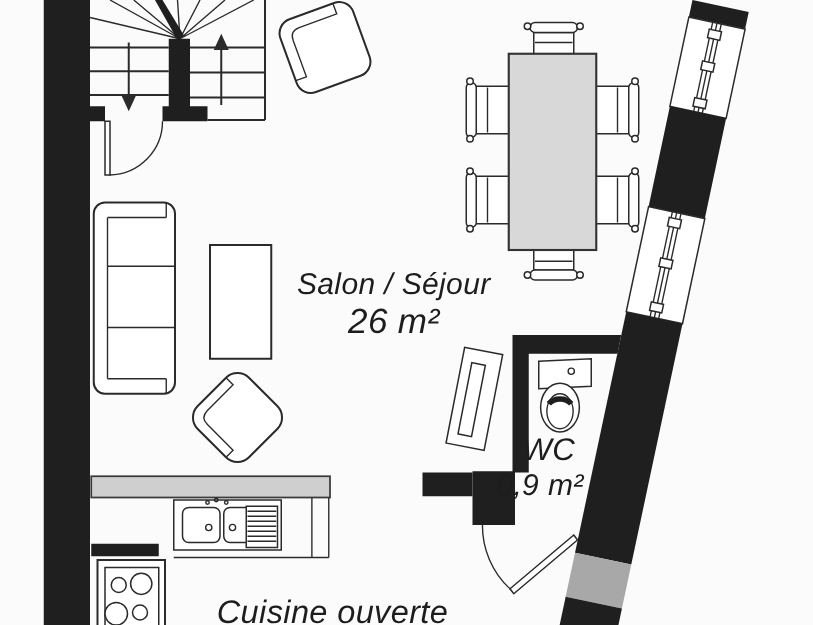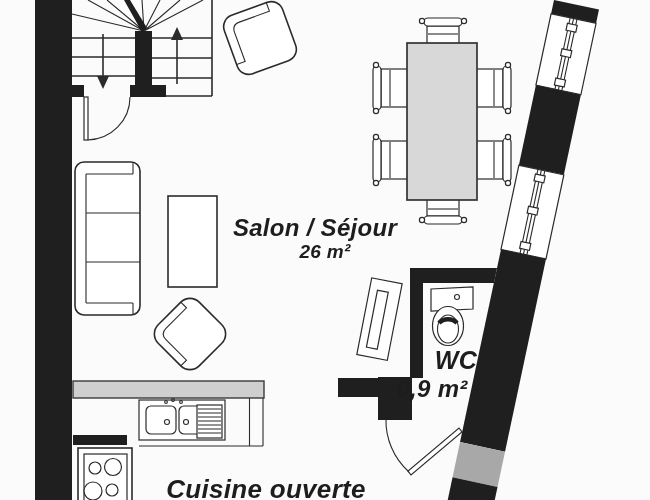--- a/index.html
+++ b/index.html
@@ -3,26 +3,26 @@
 <meta charset="utf-8">
 <style>
   html,body{margin:0;padding:0;background:#fff;}
   .stage{position:relative;width:650px;height:500px;background:#fbfbfb;overflow:hidden;
          font-family:"Liberation Sans",sans-serif;}
   svg{position:absolute;left:0;top:0;}
   .ln{fill:none;stroke:#2b2b2b;stroke-width:1.6;}
   .thin{fill:none;stroke:#2b2b2b;stroke-width:1.1;}
   .fw{fill:#ffffff;stroke:#2b2b2b;stroke-width:1.6;}
   .fwt{fill:#ffffff;stroke:#2b2b2b;stroke-width:1.2;}
-  .plan-label{position:absolute;font-style:italic;font-weight:700;color:#1d1d1d;
+  .plan-label{position:absolute;font-style:italic;font-weight:400;color:#1d1d1d;
               text-align:center;line-height:1.05;letter-spacing:.3px;pointer-events:none;}
   .lbl-salon{left:195px;top:215px;width:240px;font-size:24px;}
-  .lbl-salon-area{left:205px;top:242px;width:240px;font-size:19px;}
+  .lbl-salon-area{left:195px;top:242px;width:240px;font-size:28px;}
   .lbl-kitchen{left:146px;top:476px;width:240px;font-size:26px;}
-  .lbl-wc{left:406px;top:347px;width:100px;font-size:25px;}
+  .lbl-wc{left:389px;top:347px;width:100px;font-size:25px;}
   .lbl-wc-area{left:372px;top:376px;width:120px;font-size:24px;}
 </style>
 </head>
 <body>
 
 <div class="stage">
 
 <svg width="650" height="500" viewBox="0 0 650 500">
 
   <g>

